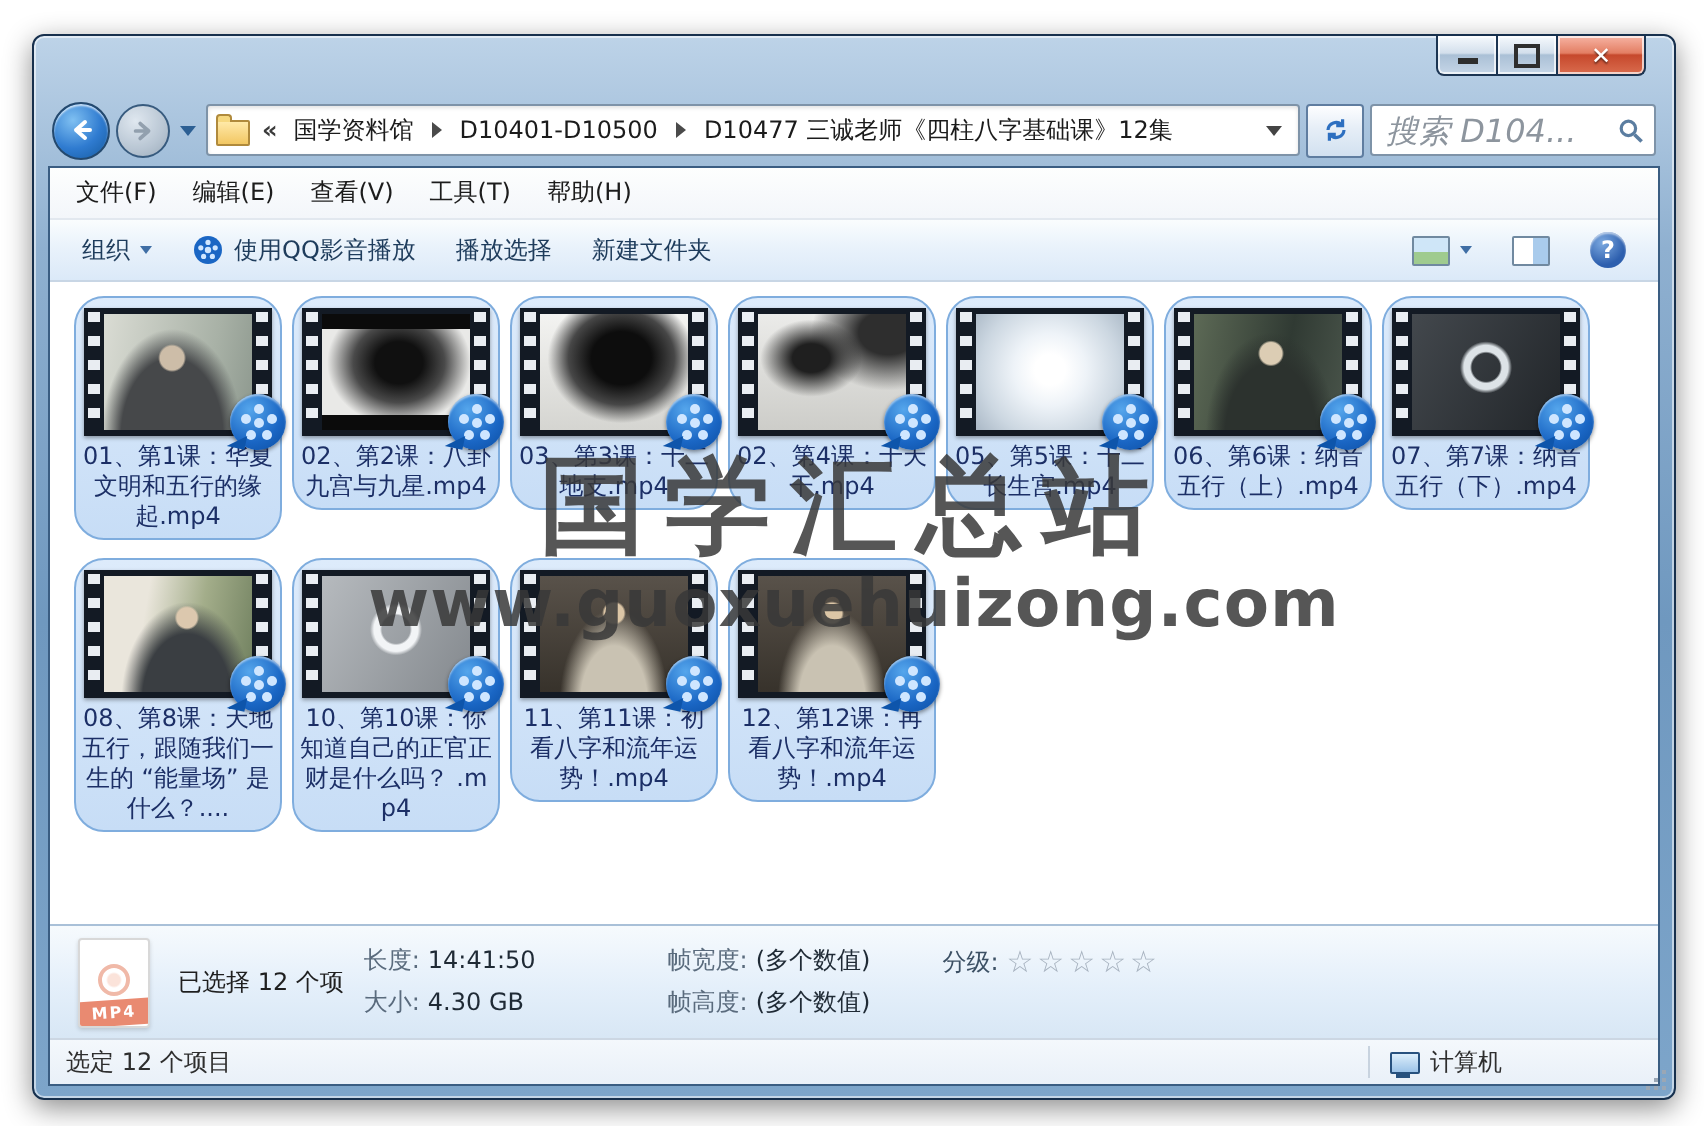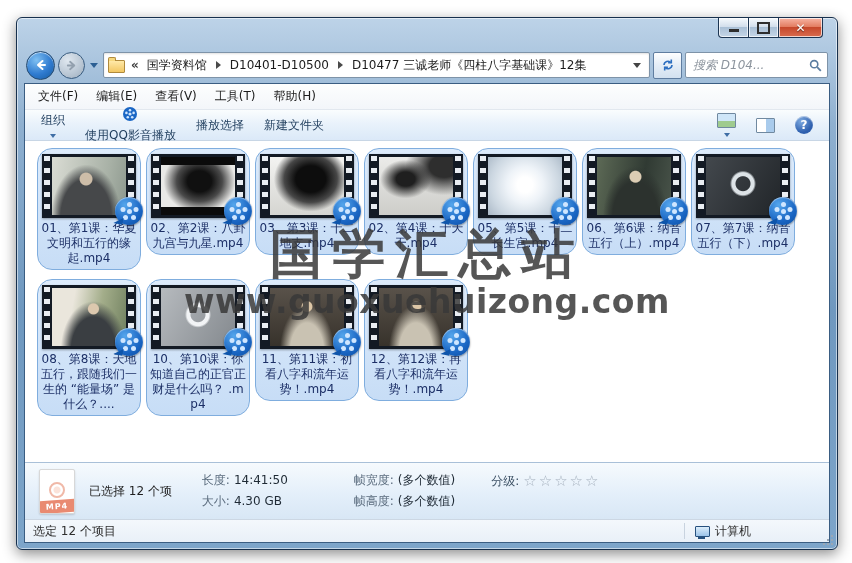--- a/index.html
+++ b/index.html
@@ -31,29 +31,29 @@
   .folder::before{content:"";position:absolute;top:-4px;left:-1px;width:6px;height:3px;background:#f6d87f;border:1px solid #b08a3c;border-bottom:none;border-radius:2px 2px 0 0;}
   .crumb{color:#1b1b1b;white-space:nowrap;padding:1px 2px;cursor:default;}
   .sep{width:0;height:0;border-top:4px solid transparent;border-bottom:4px solid transparent;border-left:5px solid #4a4a4a;margin:0 3px;flex:0 0 auto;}
   .chev{color:#3b3b3b;font-weight:bold;padding:0 2px;}
   .spacer{flex:1;}
   .dropcaret{width:0;height:0;border-left:4px solid transparent;border-right:4px solid transparent;border-top:5px solid #444;margin:0 4px;}
   .refreshbtn{width:27px;height:25px;border:1px solid #5f7da0;border-radius:2px;flex:0 0 auto;
     background:linear-gradient(#fdfeff,#e6eef7 45%,#d2e1f0);display:flex;align-items:center;justify-content:center;}
   .searchbox{width:131px;height:24px;background:#fff;border:1px solid #7e93a8;border-radius:2px;flex:0 0 auto;
     display:flex;align-items:center;padding:0 5px;gap:3px;}
-  .searchbox input{border:none;outline:none;flex:1;min-width:0;font-size:12px;font-family:inherit;color:#333;background:transparent;}
+  .searchbox input{border:none;outline:none;flex:1;min-width:0;font-size:16px;font-family:inherit;color:#333;background:transparent;}
   .searchbox input::placeholder{color:#8d959e;font-style:italic;}
   
   .content{margin:0 7px;height:458px;background:#fff;border:1px solid #3a5d82;display:flex;flex-direction:column;}
   .menubar{height:25px;background:linear-gradient(#fdfefe,#f3f6fa);display:flex;align-items:center;padding:0 4px;border-bottom:1px solid #e2e8ef;}
   .menuitem{padding:3px 9px;color:#1c1c1c;cursor:default;}
   .toolbar{height:30px;background:linear-gradient(#fafdfe,#e9f2fb 45%,#dbe9f8);display:flex;align-items:center;
     padding:0 8px;gap:4px;border-bottom:1px solid #c8d6e5;color:#1e3c5c;}
-  .toolitem{display:flex;align-items:center;gap:5px;padding:4px 8px;border-radius:2px;cursor:default;flex-direction:column;}
+  .toolitem{display:flex;align-items:center;gap:5px;padding:4px 8px;border-radius:2px;cursor:default;}
   .tcaret{width:0;height:0;border-left:3.5px solid transparent;border-right:3.5px solid transparent;border-top:4px solid #3f6ea5;}
   .toolsep{flex:1;}
   .viewsicon{width:17px;height:13px;border:1px solid #7089a0;border-radius:1px;background:linear-gradient(#cfe6f8 0 55%,#9fcb8f 55% 100%);}
   .paneicon{width:17px;height:13px;border:1px solid #7089a0;border-radius:1px;background:linear-gradient(90deg,#fff 0 55%,#a9cbec 55% 100%);}
   .helpicon{width:18px;height:18px;border-radius:50%;background:radial-gradient(circle at 35% 30%,#7ca9e0,#2d5fae 65%);
     color:#fff;font-weight:bold;font-size:12px;display:flex;align-items:center;justify-content:center;box-shadow:inset 0 1px 1px rgba(255,255,255,.6);}
   
   .filearea{flex:1;position:relative;background:#fff;padding:7px 12px 0;overflow:hidden;}
   .filerow{display:flex;align-items:flex-start;gap:5px;margin-bottom:9px;}
   .tile{width:104px;box-sizing:border-box;padding:5px 2px 3px;background:linear-gradient(#ddebfb,#c7ddf6);
@@ -86,21 +86,21 @@
   .wm2{font-size:33px;font-weight:bold;letter-spacing:0.5px;line-height:38px;}
   
   .details{height:56px;border-top:1px solid #a9c0d8;background:linear-gradient(#f6fafd,#e4effa 55%,#d8e7f5);
     display:flex;align-items:center;padding:0 14px;color:#3c5064;}
   .mp4icon{width:34px;height:43px;background:#fff;border:1px solid #d8d8d8;border-radius:2px;position:relative;overflow:hidden;
     box-shadow:0 1px 2px rgba(0,0,0,.15);flex:0 0 auto;margin-right:14px;}
   .mp4icon::before{content:"";position:absolute;left:50%;top:12px;width:16px;height:16px;margin-left:-8px;border-radius:50%;
     border:2px solid #f0b9a8;box-sizing:border-box;background:radial-gradient(circle,#fbe3da 0 3px,rgba(0,0,0,0) 4px);}
   .mp4band{position:absolute;left:-3px;right:-3px;bottom:0;height:13px;background:linear-gradient(#f met 0,#e8College);
     background:#e98a71;color:#fff;font-size:8px;font-weight:bold;text-align:center;line-height:13px;transform:rotate(-4deg);letter-spacing:1px;}
-  .dcolA{font-size:12px;color:#1f1f1f;margin-right:24px;white-space:nowrap;}
+  .dcolA{font-size:12px;color:#1f1f1f;margin-right:4px;white-space:nowrap;}
   .dcol{display:flex;flex-direction:column;gap:4px;white-space:nowrap;}
   .dlabel{display:inline-block;min-width:34px;text-align:right;color:#5a6b7d;margin-right:4px;}
   .dlabel.wide{min-width:48px;}
   .dval{color:#1f2a35;}
   .dcolB{margin-right:58px;}
   .dcolC{margin-right:36px;}
   .dcolD{align-self:flex-start;margin-top:9px;display:flex;align-items:center;text-align:center;}
   .stars{color:#a7b2bf;font-size:15px;letter-spacing:2px;margin-left:4px;}
   
   .statusbar{height:22px;background:linear-gradient(#f4f8fc,#e9f0f8);border-top:1px solid #ccd7e3;

